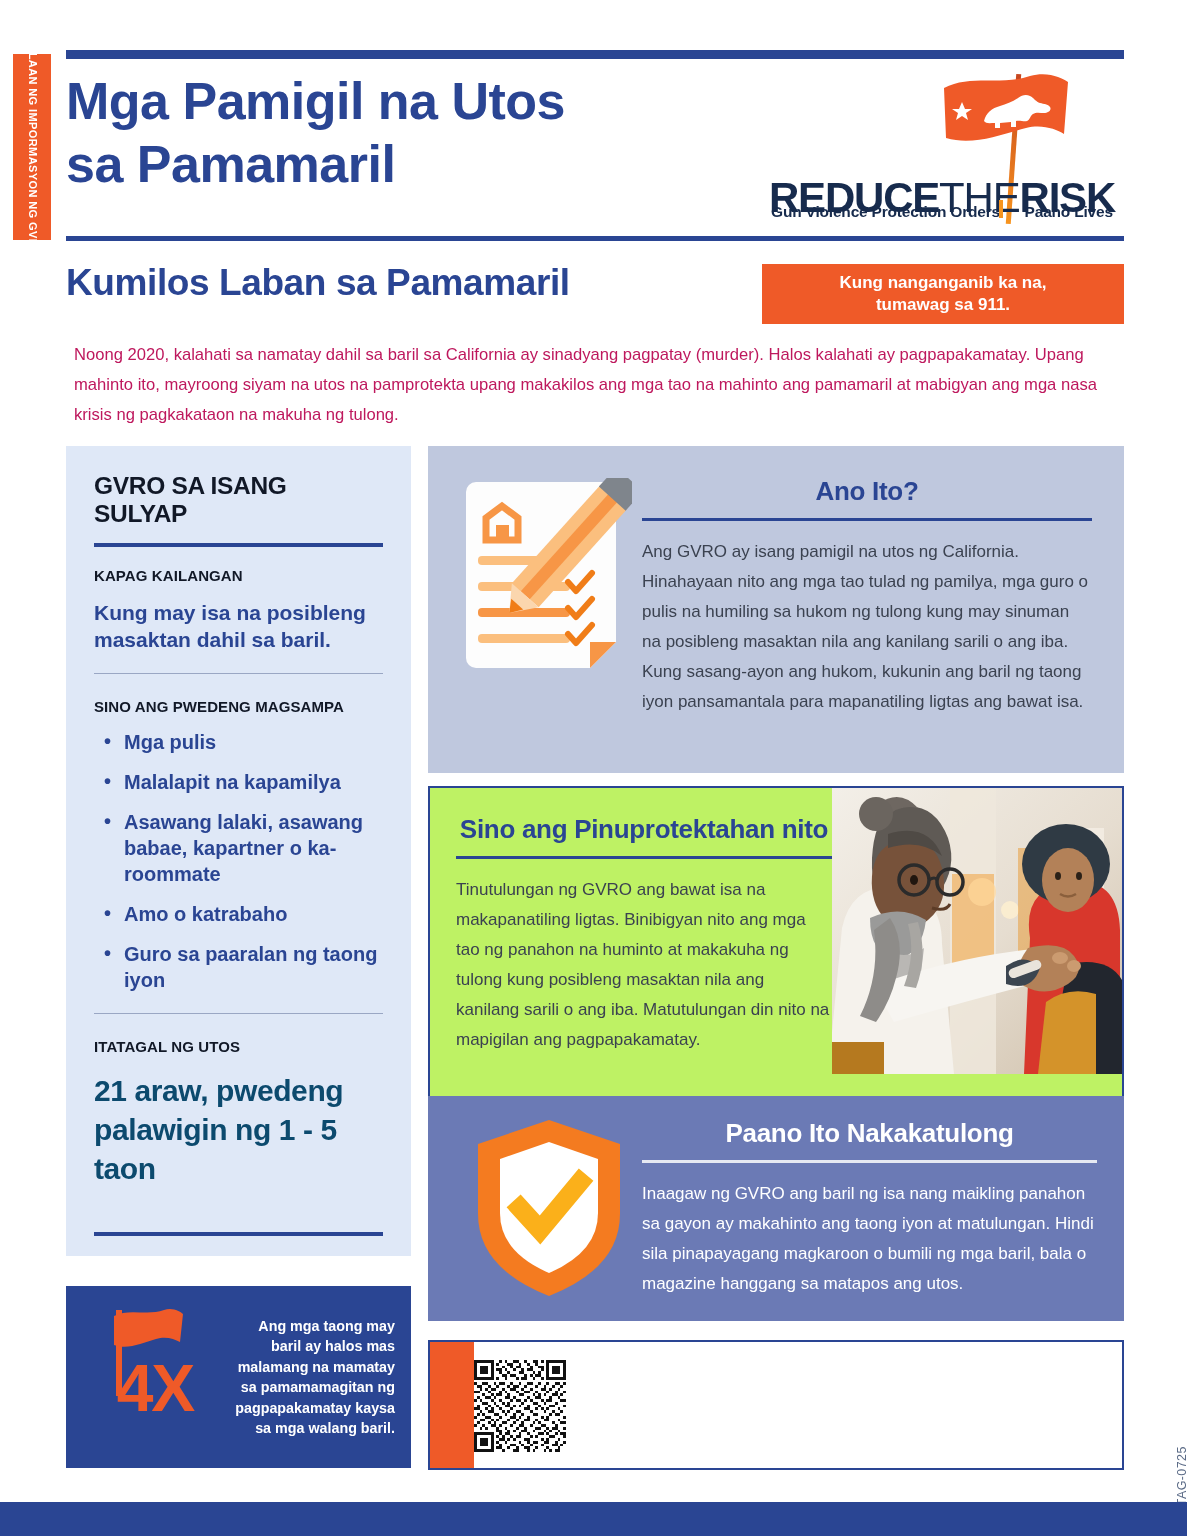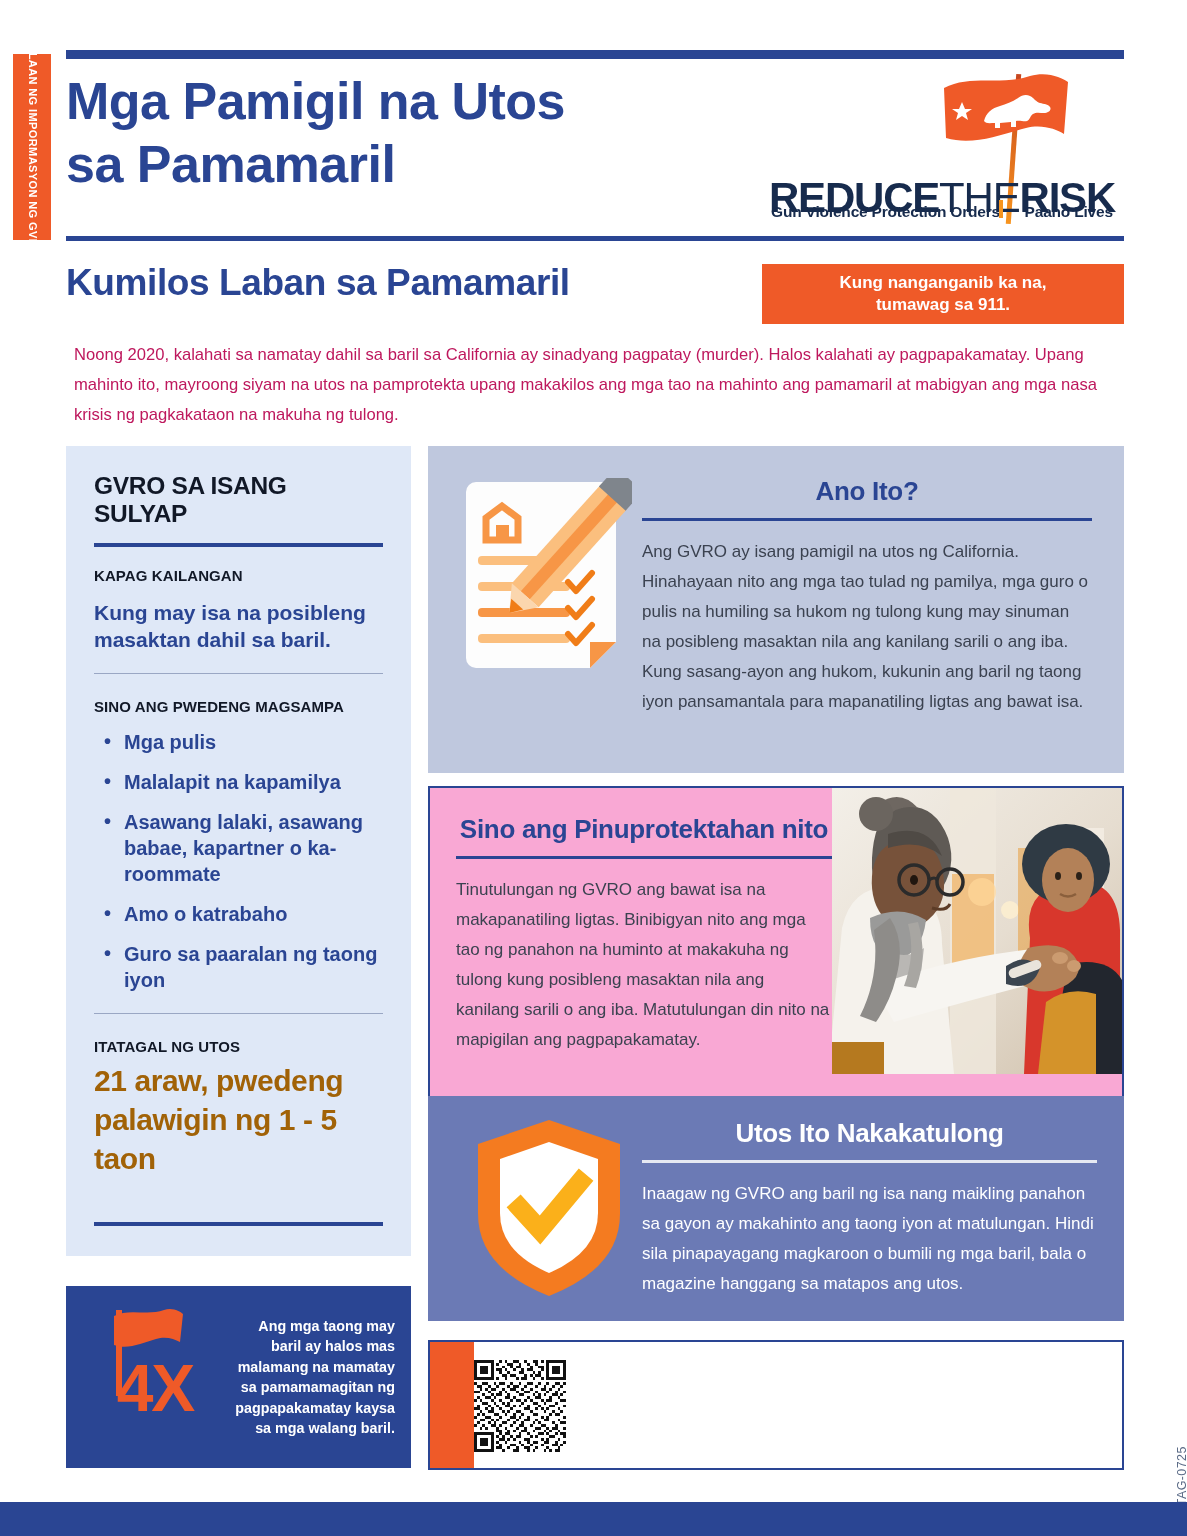--- a/index.html
+++ b/index.html
@@ -75,21 +75,21 @@
     width: 345px; height: 810px;
     background: #dfe8f7;
     padding: 26px 28px 0 28px;
   }
   .lp-title { color: #111827; font-weight: bold; font-size: 24.5px; letter-spacing: -.3px; }
   .lp-rule-strong { height: 4px; background: #2a4593; margin: 15px 0 20px 0; }
   .lp-rule-thin { height: 1px; background: #9aa7c4; margin: 20px 0 24px 0; }
   .lp-rule-end { height: 4px; background: #2a4593; margin-top: 44px; }
   .lp-kicker { color: #111827; font-weight: bold; font-size: 15px; letter-spacing: .1px; }
   .lp-lead { color: #2a4593; font-weight: bold; font-size: 21px; line-height: 27px; margin-top: 15px; }
-  .lp-big { color: #a16207; font-weight: bold; font-size: 30px; line-height: 39px; margin-top: 6px; letter-spacing: -.4px; }
+  .lp-big { color: #0c4a6e; font-weight: bold; font-size: 30px; line-height: 39px; margin-top: 16px; letter-spacing: -.4px; }
   .lp-list { list-style: none; margin-top: 10px; }
   .lp-list li {
     position: relative; padding-left: 30px; margin-top: 14px;
     color: #2a4593; font-weight: bold; font-size: 20px; line-height: 26px;
   }
   .lp-list li::before {
     content: "\2022"; position: absolute; left: 10px; top: -1px; font-size: 20px;
   }
 
   
@@ -120,21 +120,21 @@
   .panel-h2 { color: #2a4593; font-weight: bold; font-size: 26px; letter-spacing: -.3px; text-align: center; }
   .panel-rule { height: 3px; background: #2a4593; margin: 11px 0 16px 0; }
   .panel-rule-light { height: 3px; background: #e6e9f2; margin: 11px 0 16px 0; }
   .panel-body { color: #3b4250; font-size: 17px; line-height: 30px; }
   .panel-body-light { color: #ffffff; font-size: 17px; line-height: 30px; }
 
   .what-txt { position: absolute; left: 214px; top: 30px; width: 450px; }
 
   .card-who {
     position: absolute; left: 428px; top: 786px; width: 696px; height: 356px;
-    background: #f9a8d4; border: 2px solid #2a4593;
+    background: #bef264; border: 2px solid #2a4593;
   }
   .who-txt { position: absolute; left: 26px; top: 26px; width: 376px; }
   .who-photo {
     position: absolute; right: 0px; top: 0px; width: 290px; height: 286px;
     overflow: hidden;
   }
 
   .card-how {
     position: absolute; left: 428px; top: 1096px; width: 696px; height: 225px;
     background: #6b7ab5;
@@ -334,21 +334,21 @@
     </div>
   </div>
 
   <div class="card-how">
     <svg class="shield-icon" viewBox="0 0 150 180">
       <path d="M75,2 L146,26 L146,96 Q146,150 75,178 Q4,150 4,96 L4,26 Z" fill="#f47b20"></path>
       <path d="M75,24 L124,41 L124,95 Q124,134 75,155 Q26,134 26,95 L26,41 Z" fill="#ffffff"></path>
       <path d="M46,90 l20,22 l40,-48" fill="none" stroke="#fbb01a" stroke-width="19" stroke-linecap="square" stroke-linejoin="miter"></path>
     </svg>
     <div class="how-txt">
-      <div class="panel-h2" style="color:#ffffff;">Utos Ito Nakakatulong</div>
+      <div class="panel-h2" style="color:#ffffff;">Paano Ito Nakakatulong</div>
       <div class="panel-rule-light"></div>
       <div class="panel-body-light">Inaagaw ng GVRO ang baril ng isa nang maikling panahon sa gayon ay makahinto ang taong iyon at matulungan. Hindi sila pinapayagang magkaroon o bumili ng mga baril, bala o magazine hanggang sa matapos ang utos.</div>
     </div>
   </div>
 
   <div class="card-scan">
     <div class="scan-bar"></div>
     <svg class="qr" viewBox="0 0 33 33" shape-rendering="crispEdges">
       <rect width="33" height="33" fill="#ffffff"></rect>
       <g fill="#111111">

